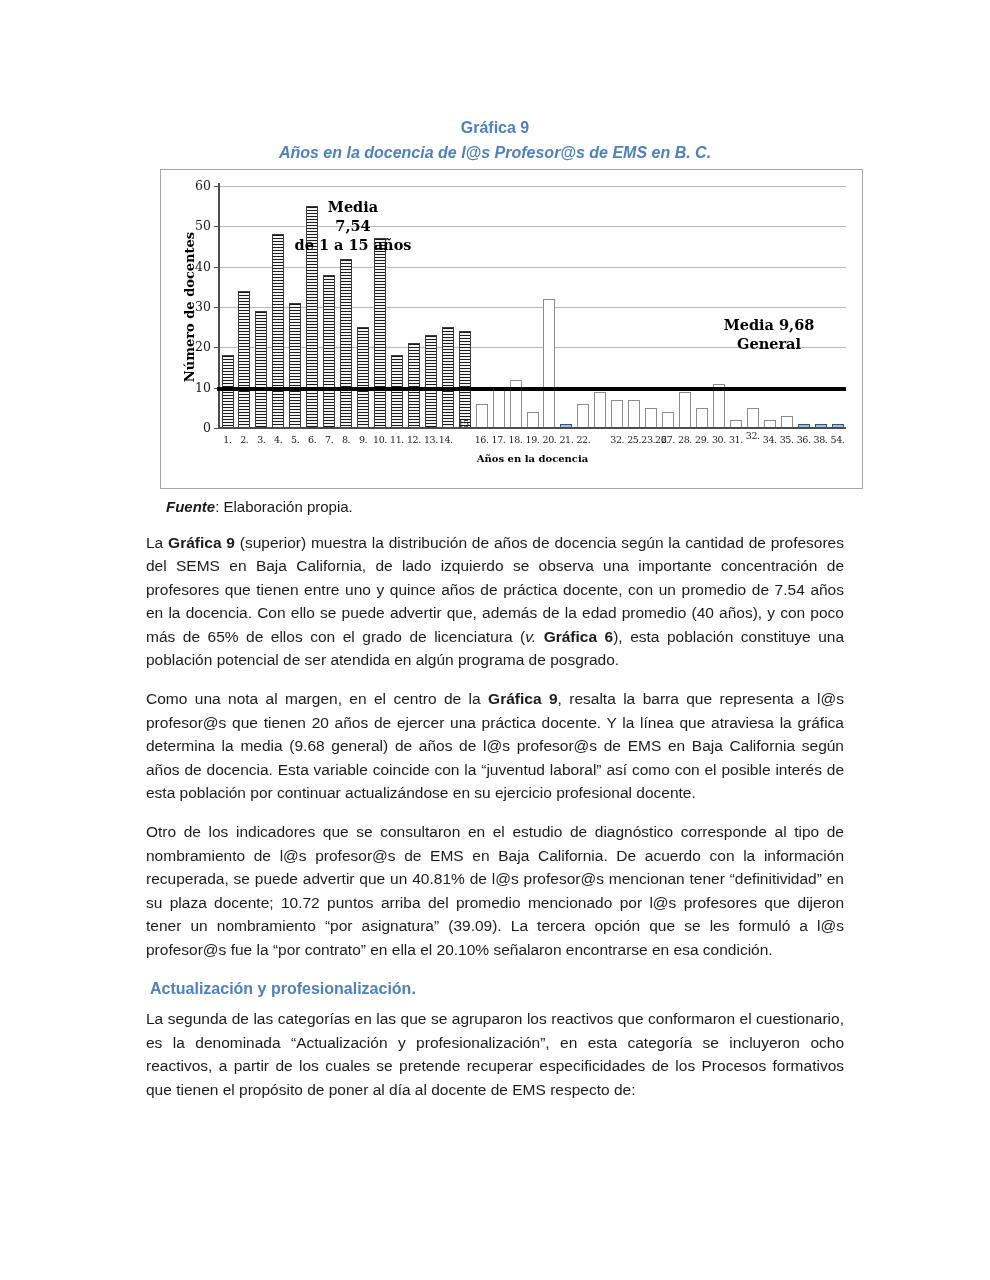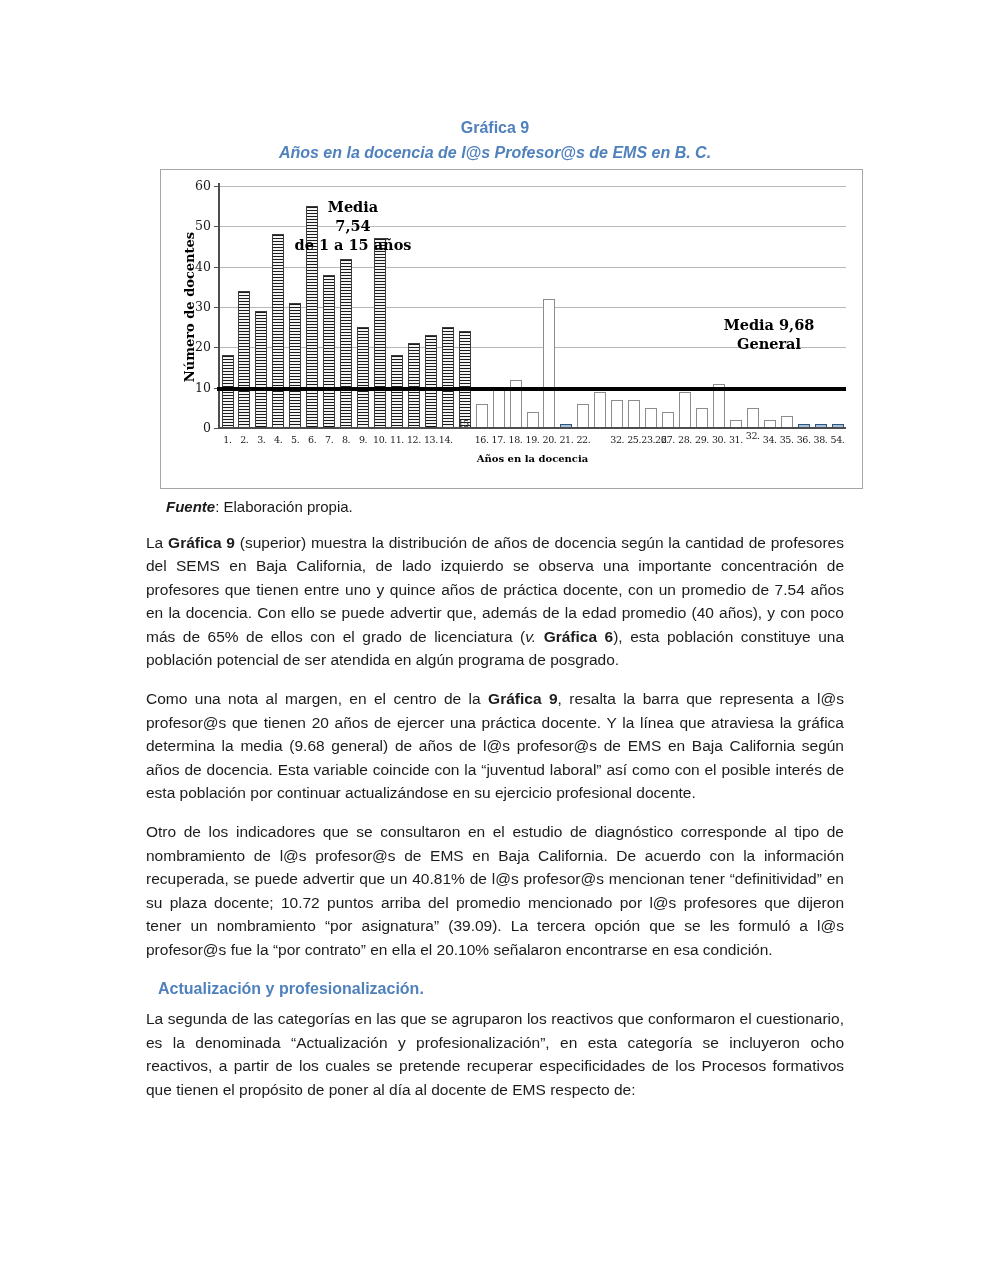--- a/index.html
+++ b/index.html
@@ -78,21 +78,21 @@
     font-size: 15px; color: #1a1a1a;
   }
   .source-note .src-label { font-weight: bold; font-style: italic; }
   .content {
     position: absolute; left: 146px; top: 531px; width: 698px;
     font-size: 15.5px; line-height: 23.4px; color: #1c1c1c;
     text-align: justify;
   }
   .content p { margin: 0 0 16px 0; }
   .section-heading {
-    margin: 6px 0 7px 12px;
+    margin: 6px 0 7px 4px;
     font-size: 16px; font-weight: bold;
     color: #4F81BD; text-align: left;
   }
 </style>
 </head>
 <body>
 
 <div class="page">
 
   <div class="doc-title">Gráfica 9</div>

